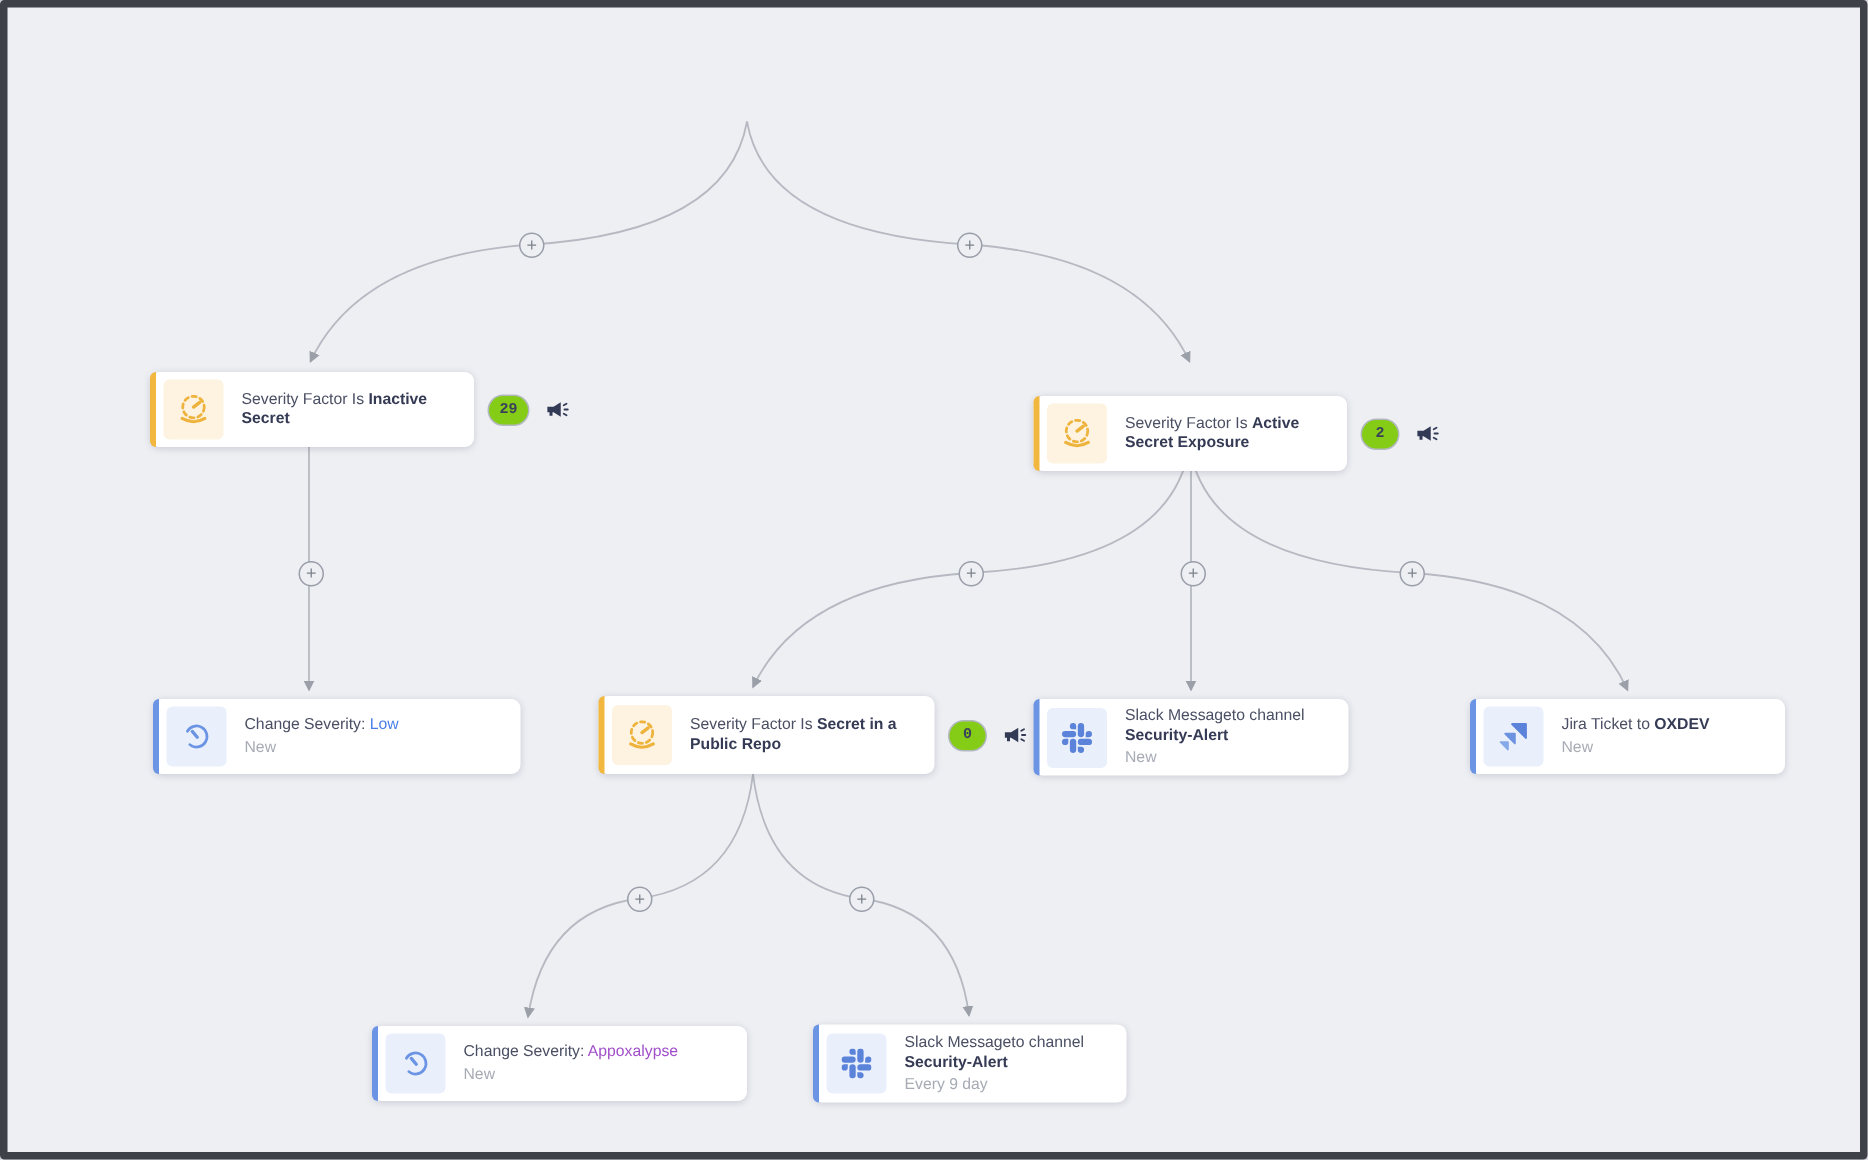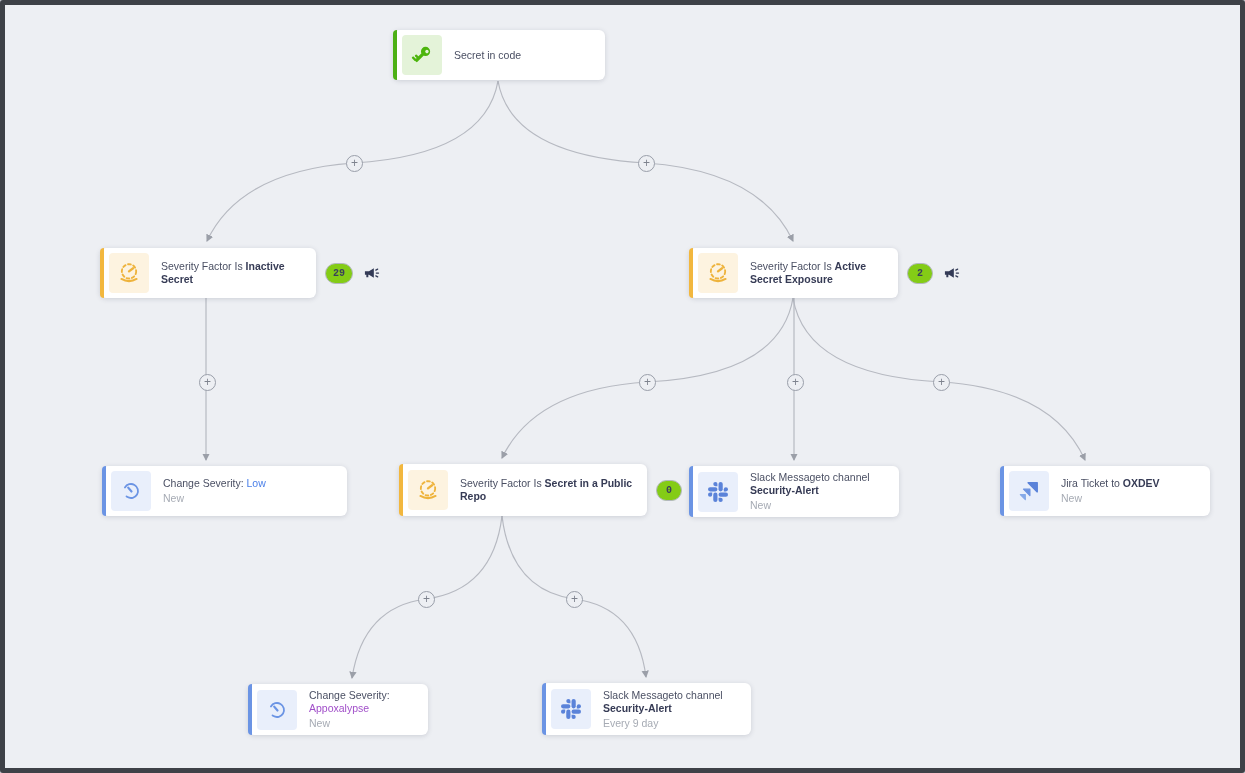--- a/index.html
+++ b/index.html
@@ -77,36 +77,20 @@
 
   <div class="plus-btn" style="left:341px;top:150px"><span>+</span></div>
   <div class="plus-btn" style="left:633px;top:150px"><span>+</span></div>
   <div class="plus-btn" style="left:194px;top:369px"><span>+</span></div>
   <div class="plus-btn" style="left:634px;top:369px"><span>+</span></div>
   <div class="plus-btn" style="left:782px;top:369px"><span>+</span></div>
   <div class="plus-btn" style="left:928px;top:369px"><span>+</span></div>
   <div class="plus-btn" style="left:413px;top:586px"><span>+</span></div>
   <div class="plus-btn" style="left:561px;top:586px"><span>+</span></div>
 
-  <div class="node-row" style="left:388px;top:25px">
-    <div class="card" style="--accent:#4db015; width:212px; min-height:50px">
-      <div class="tile" style="background:#e4f3d9">
-        <svg width="24" height="24" viewBox="0 0 24 24">
-          <g transform="rotate(135 12 12)" fill="#4cb50c">
-            <circle cx="7" cy="12" r="4.6"></circle>
-            <circle cx="6" cy="11" r="1.7" fill="#e4f3d9"></circle>
-            <rect x="10.5" y="10.4" width="10.5" height="3.2" rx="1"></rect>
-            <rect x="15.5" y="12.5" width="2.4" height="4.2" rx="0.8"></rect>
-            <rect x="19" y="12.5" width="2.4" height="5" rx="0.8"></rect>
-          </g>
-        </svg>
-      </div>
-      <div class="txt"><span>Secret in code</span></div>
-    </div>
-  </div>
 
   <div class="node-row" style="left:95px;top:243px">
     <div class="card" style="--accent:#f2b73e; width:216px; min-height:50px">
       <div class="tile" style="background:#fdf3e0">
         <svg width="26" height="26" viewBox="0 0 24 24" fill="none" stroke="#eeb33c" stroke-linecap="round">
           <circle cx="12" cy="10.5" r="6.6" stroke-width="1.7" stroke-dasharray="2.6 2.4"></circle>
           <line x1="12" y1="10.5" x2="15.8" y2="7.6" stroke-width="2.1"></line>
           <path d="M5,17.5 Q12,21.5 19,17.5" stroke-width="1.9"></path>
         </svg>
       </div>
@@ -120,21 +104,21 @@
         <path d="M3.5,9.8 L3.5,14.2 L5.2,14.2 L5.2,17 L7.6,17 L7.6,14.2 L8.4,14.2 L14.2,17.8 L14.2,6.2 L8.4,9.8 Z" fill="#333a56"></path>
         <g stroke="#333a56" stroke-width="1.5" stroke-linecap="round">
           <line x1="16.6" y1="8.6" x2="18.8" y2="7.4"></line>
           <line x1="17.2" y1="12" x2="19.8" y2="12"></line>
           <line x1="16.6" y1="15.4" x2="18.8" y2="16.6"></line>
         </g>
       </svg>
     </div>
   </div>
 
-  <div class="node-row" style="left:684px;top:243px">
+  <div class="node-row" style="left:684px;top:259px">
     <div class="card" style="--accent:#f2b73e; width:209px; min-height:50px">
       <div class="tile" style="background:#fdf3e0">
         <svg width="26" height="26" viewBox="0 0 24 24" fill="none" stroke="#eeb33c" stroke-linecap="round">
           <circle cx="12" cy="10.5" r="6.6" stroke-width="1.7" stroke-dasharray="2.6 2.4"></circle>
           <line x1="12" y1="10.5" x2="15.8" y2="7.6" stroke-width="2.1"></line>
           <path d="M5,17.5 Q12,21.5 19,17.5" stroke-width="1.9"></path>
         </svg>
       </div>
       <div class="txt"><span>Severity Factor Is </span><b>Active Secret Exposure</b></div>
     </div>
@@ -162,21 +146,21 @@
         </svg>
       </div>
       <div class="txt">
         <div><span>Change Severity: </span><span class="val-blue">Low</span></div>
         <div class="sub">New</div>
       </div>
     </div>
   </div>
 
   <div class="node-row" style="left:394px;top:459px">
-    <div class="card" style="--accent:#f2b73e; width:248px; min-height:52px">
+    <div class="card" style="--accent:#f2b73e; width:224px; min-height:52px">
       <div class="tile" style="background:#fdf3e0">
         <svg width="26" height="26" viewBox="0 0 24 24" fill="none" stroke="#eeb33c" stroke-linecap="round">
           <circle cx="12" cy="10.5" r="6.6" stroke-width="1.7" stroke-dasharray="2.6 2.4"></circle>
           <line x1="12" y1="10.5" x2="15.8" y2="7.6" stroke-width="2.1"></line>
           <path d="M5,17.5 Q12,21.5 19,17.5" stroke-width="1.9"></path>
         </svg>
       </div>
       <div class="txt"><span>Severity Factor Is </span><b>Secret in a Public Repo</b></div>
     </div>
     <div class="badge">
@@ -209,38 +193,38 @@
         </svg>
       </div>
       <div class="txt">
         <div>Slack Messageto channel</div>
         <div><b>Security-Alert</b></div>
         <div class="sub">New</div>
       </div>
     </div>
   </div>
 
-  <div class="node-row" style="left:995px;top:461px">
+  <div class="node-row" style="left:975px;top:461px">
     <div class="card" style="--accent:#6b94e4; width:210px; min-height:48px">
       <div class="tile" style="background:#e9effb">
         <svg width="22" height="22" viewBox="0 0 24 24" stroke-linejoin="round">
           <path d="M11,3 L21,3 L21,13 Z" fill="#5b83d9" stroke="#5b83d9" stroke-width="1.5"></path>
           <path d="M6,10 L13,10 L13,17 Z" fill="#6c92e0" stroke="#6c92e0" stroke-width="1.3"></path>
           <path d="M2.5,16 L8,16 L8,21.5 Z" fill="#85a9e8" stroke="#85a9e8" stroke-width="1.2"></path>
         </svg>
       </div>
       <div class="txt">
         <div><span>Jira Ticket to </span><b>OXDEV</b></div>
         <div class="sub">New</div>
       </div>
     </div>
   </div>
 
   <div class="node-row" style="left:243px;top:679px">
-    <div class="card" style="--accent:#6b94e4; width:180px; min-height:48px">
+    <div class="card" style="--accent:#6b94e4; width:250px; min-height:48px">
       <div class="tile" style="background:#e9effb">
         <svg width="24" height="24" viewBox="0 0 24 24" fill="none" stroke="#6b94e4" stroke-linecap="round">
           <circle cx="12" cy="12" r="7" stroke-width="1.8" stroke-dasharray="34 10" transform="rotate(-150 12 12)"></circle>
           <line x1="12.5" y1="12.5" x2="9.2" y2="8.6" stroke-width="2.2"></line>
         </svg>
       </div>
       <div class="txt">
         <div><span>Change Severity: </span><span class="val-purple">Appoxalypse</span></div>
         <div class="sub">New</div>
       </div>

